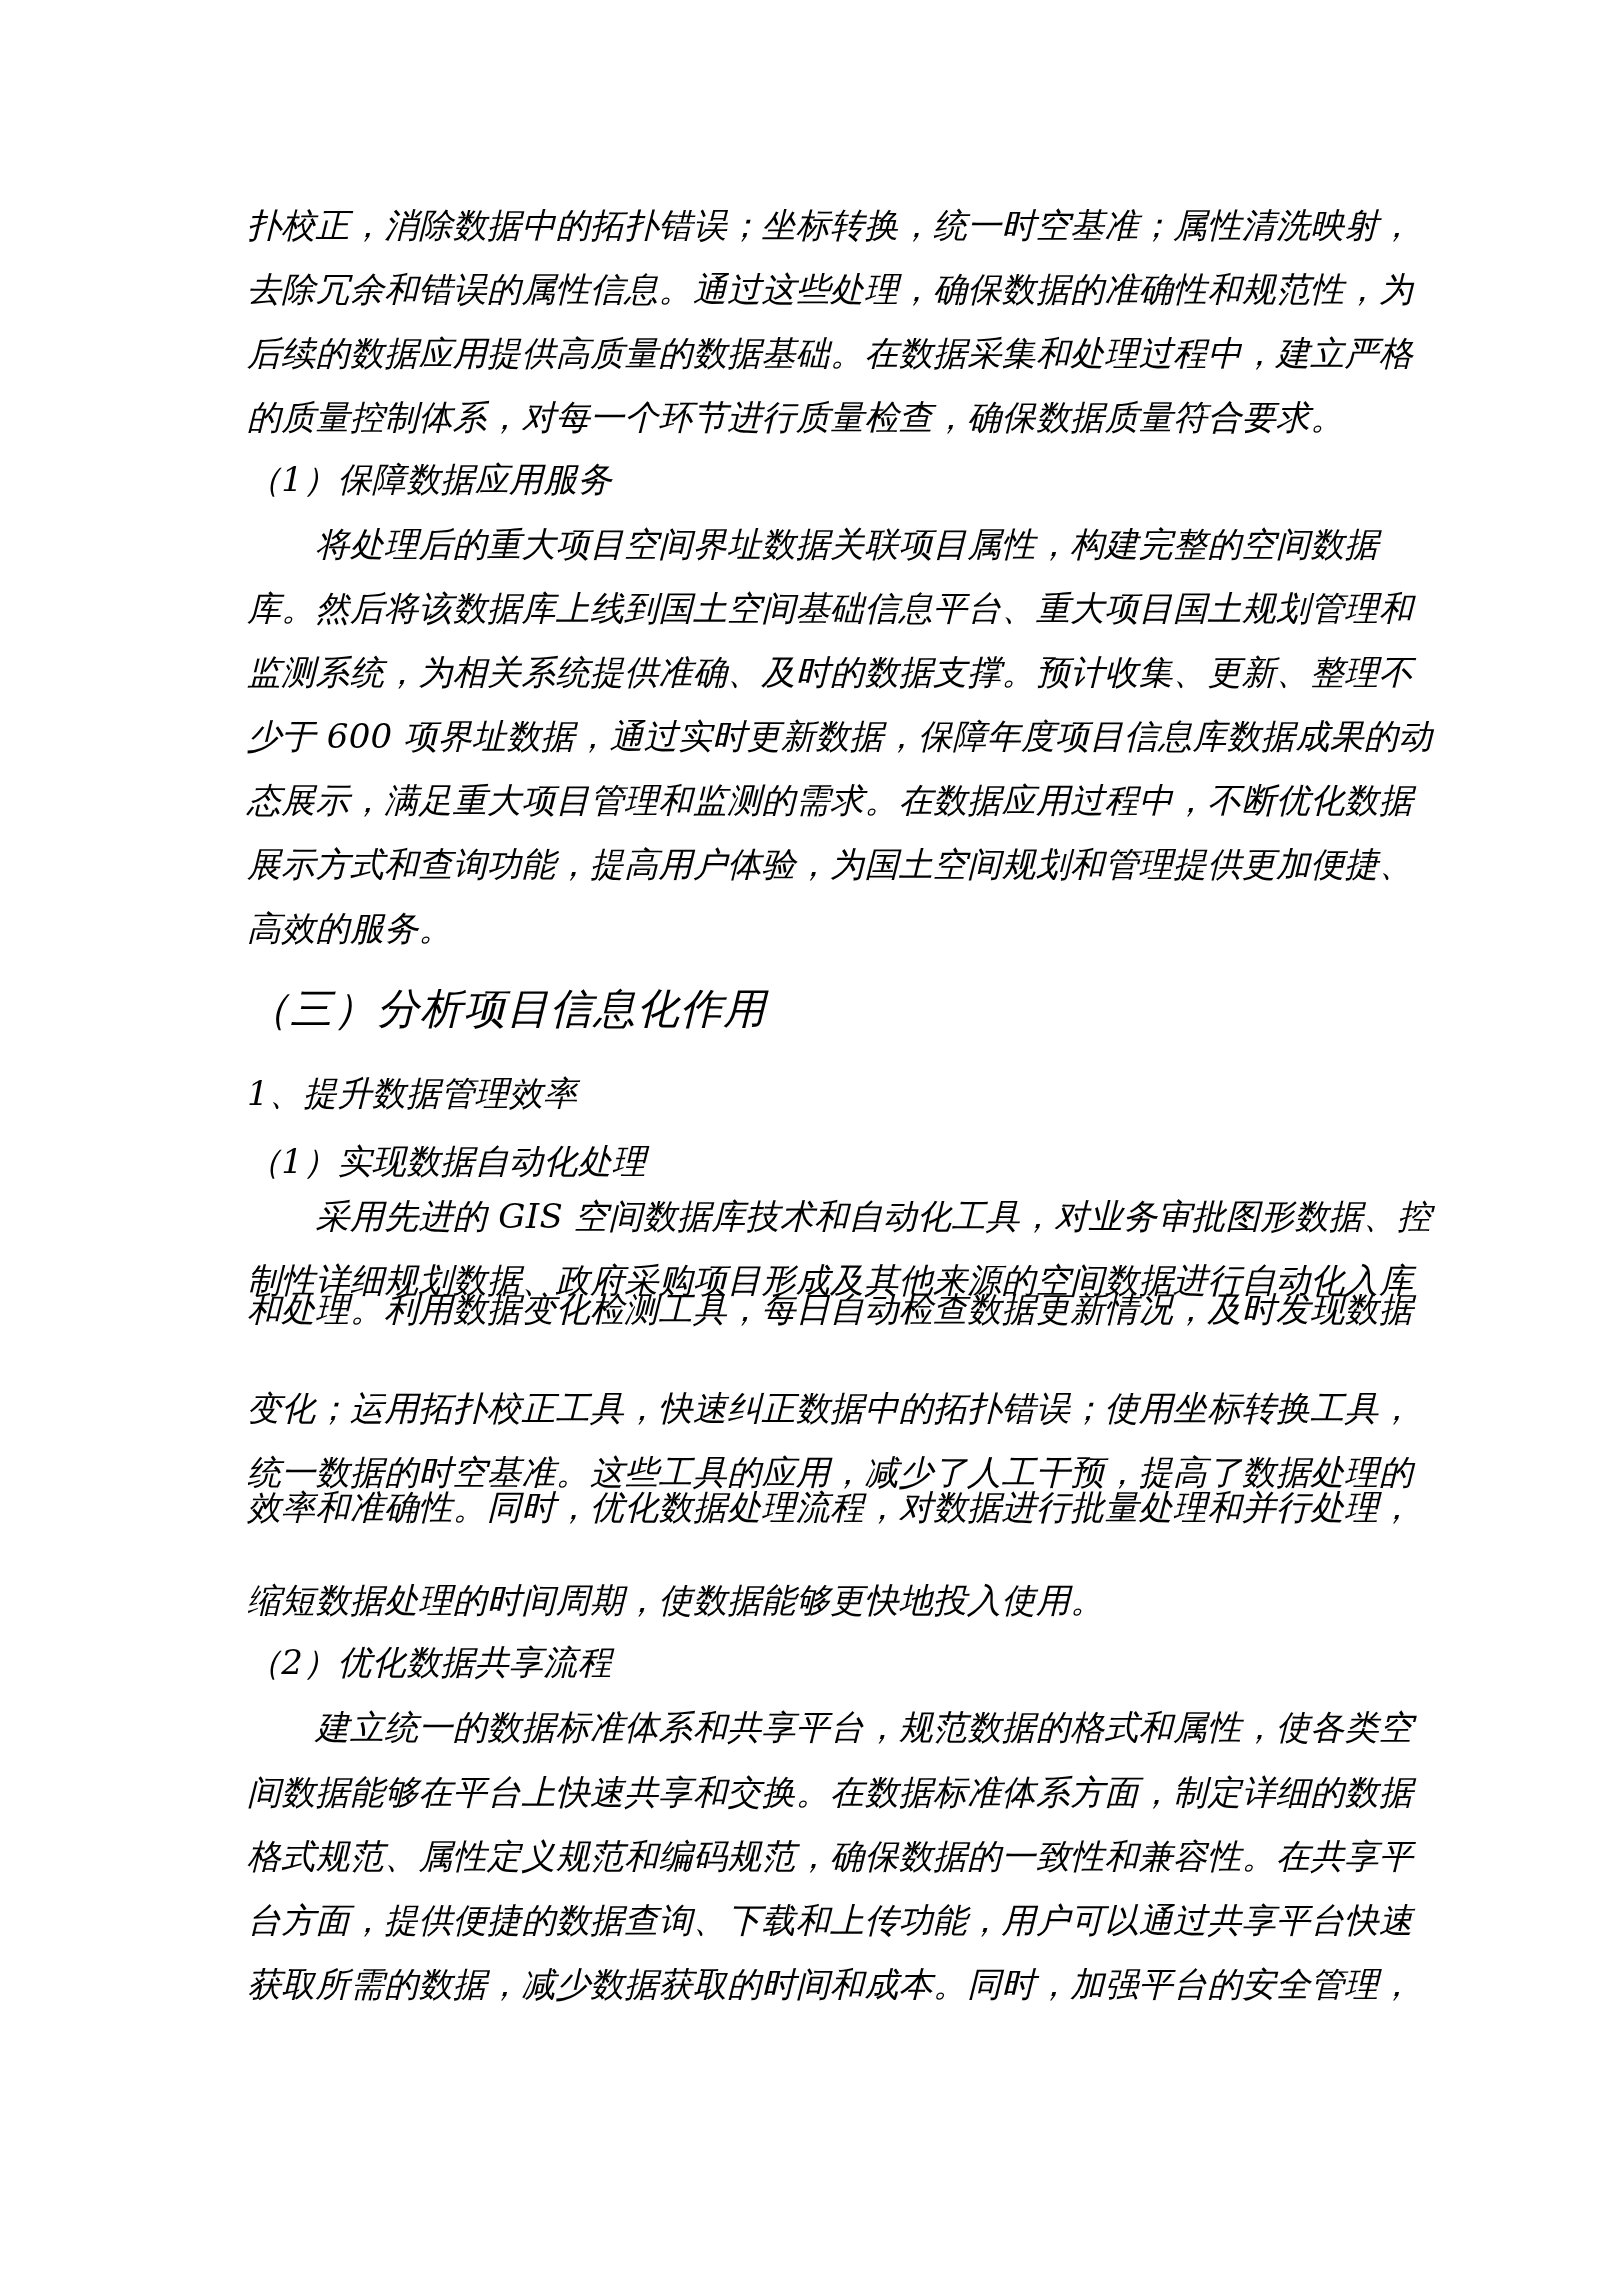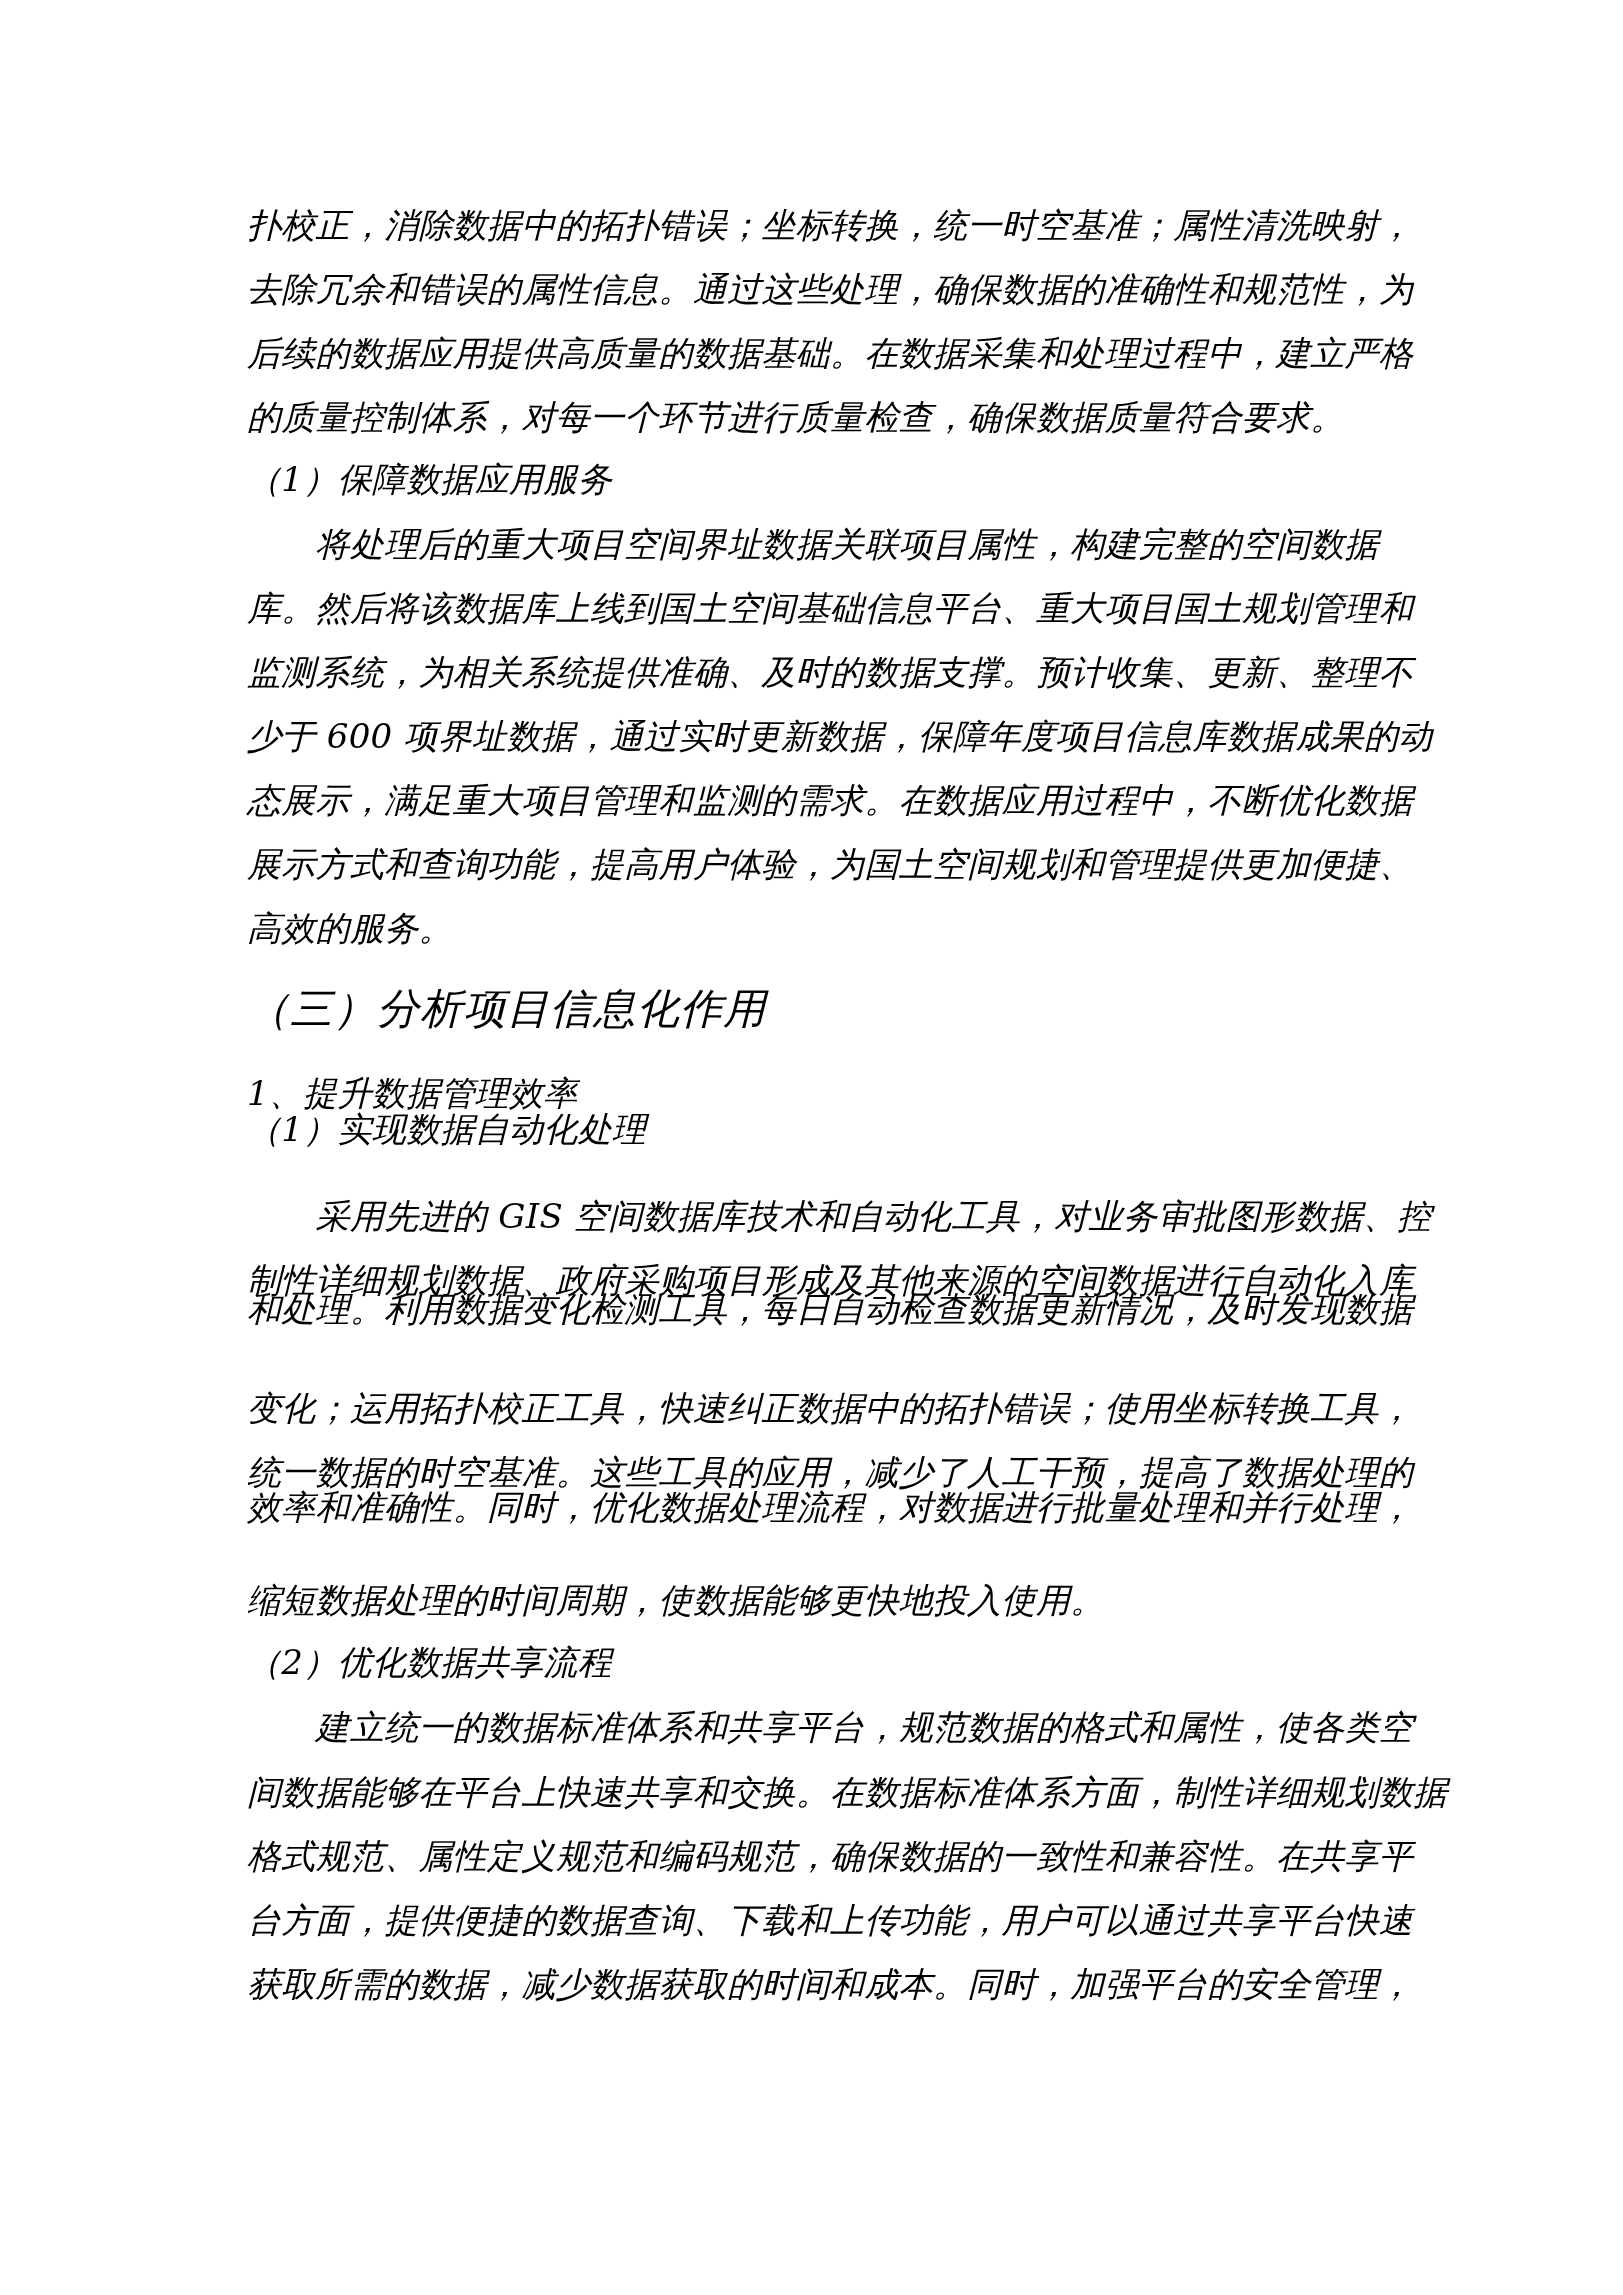--- a/index.html
+++ b/index.html
@@ -53,31 +53,31 @@
   <div class="line" style="top:447px">监测系统，为相关系统提供准确、及时的数据支撑。预计收集、更新、整理不</div>
   <div class="line" style="top:511px">少于 600 项界址数据，通过实时更新数据，保障年度项目信息库数据成果的动</div>
   <div class="line" style="top:575px">态展示，满足重大项目管理和监测的需求。在数据应用过程中，不断优化数据</div>
   <div class="line" style="top:639px">展示方式和查询功能，提高用户体验，为国土空间规划和管理提供更加便捷、</div>
   <div class="line" style="top:703px">高效的服务。</div>
 
   <div class="line heading" style="top:783px">（三）分析项目信息化作用</div>
 
   <div class="line" style="top:868px">1、提升数据管理效率</div>
 
-  <div class="line" style="top:904px">（1）实现数据自动化处理</div>
+  <div class="line" style="top:936px">（1）实现数据自动化处理</div>
 
   <div class="line" style="top:991px">　　采用先进的 GIS 空间数据库技术和自动化工具，对业务审批图形数据、控</div>
   <div class="line" style="top:1055px">制性详细规划数据、政府采购项目形成及其他来源的空间数据进行自动化入库</div>
   <div class="line" style="top:1084px">和处理。利用数据变化检测工具，每日自动检查数据更新情况，及时发现数据</div>
   <div class="line" style="top:1183px">变化；运用拓扑校正工具，快速纠正数据中的拓扑错误；使用坐标转换工具，</div>
   <div class="line" style="top:1247px">统一数据的时空基准。这些工具的应用，减少了人工干预，提高了数据处理的</div>
   <div class="line" style="top:1282px">效率和准确性。同时，优化数据处理流程，对数据进行批量处理和并行处理，</div>
   <div class="line" style="top:1375px">缩短数据处理的时间周期，使数据能够更快地投入使用。</div>
 
   <div class="line" style="top:1437px">（2）优化数据共享流程</div>
 
   <div class="line" style="top:1502px">　　建立统一的数据标准体系和共享平台，规范数据的格式和属性，使各类空</div>
-  <div class="line" style="top:1567px">间数据能够在平台上快速共享和交换。在数据标准体系方面，制性详细规划数据</div>
+  <div class="line" style="top:1567px">间数据能够在平台上快速共享和交换。在数据标准体系方面，制定详细的数据</div>
   <div class="line" style="top:1631px">格式规范、属性定义规范和编码规范，确保数据的一致性和兼容性。在共享平</div>
   <div class="line" style="top:1695px">台方面，提供便捷的数据查询、下载和上传功能，用户可以通过共享平台快速</div>
   <div class="line" style="top:1759px">获取所需的数据，减少数据获取的时间和成本。同时，加强平台的安全管理，</div>
 </div>
 
 
 </body></html>

